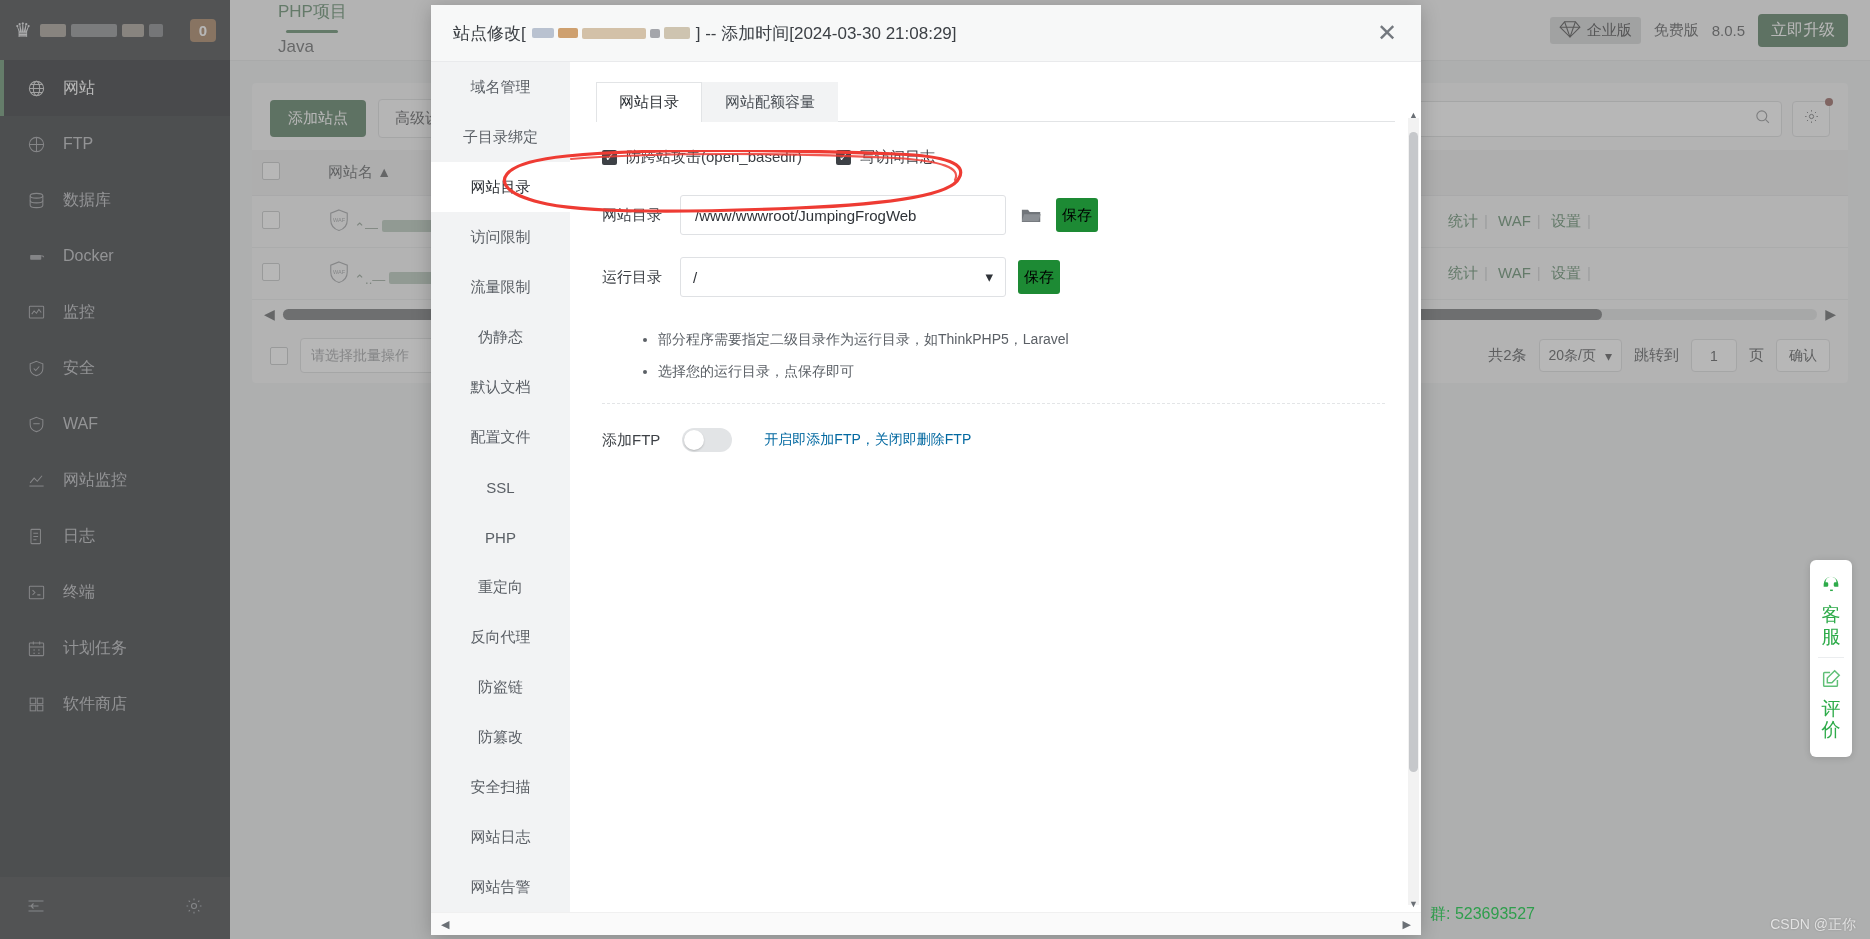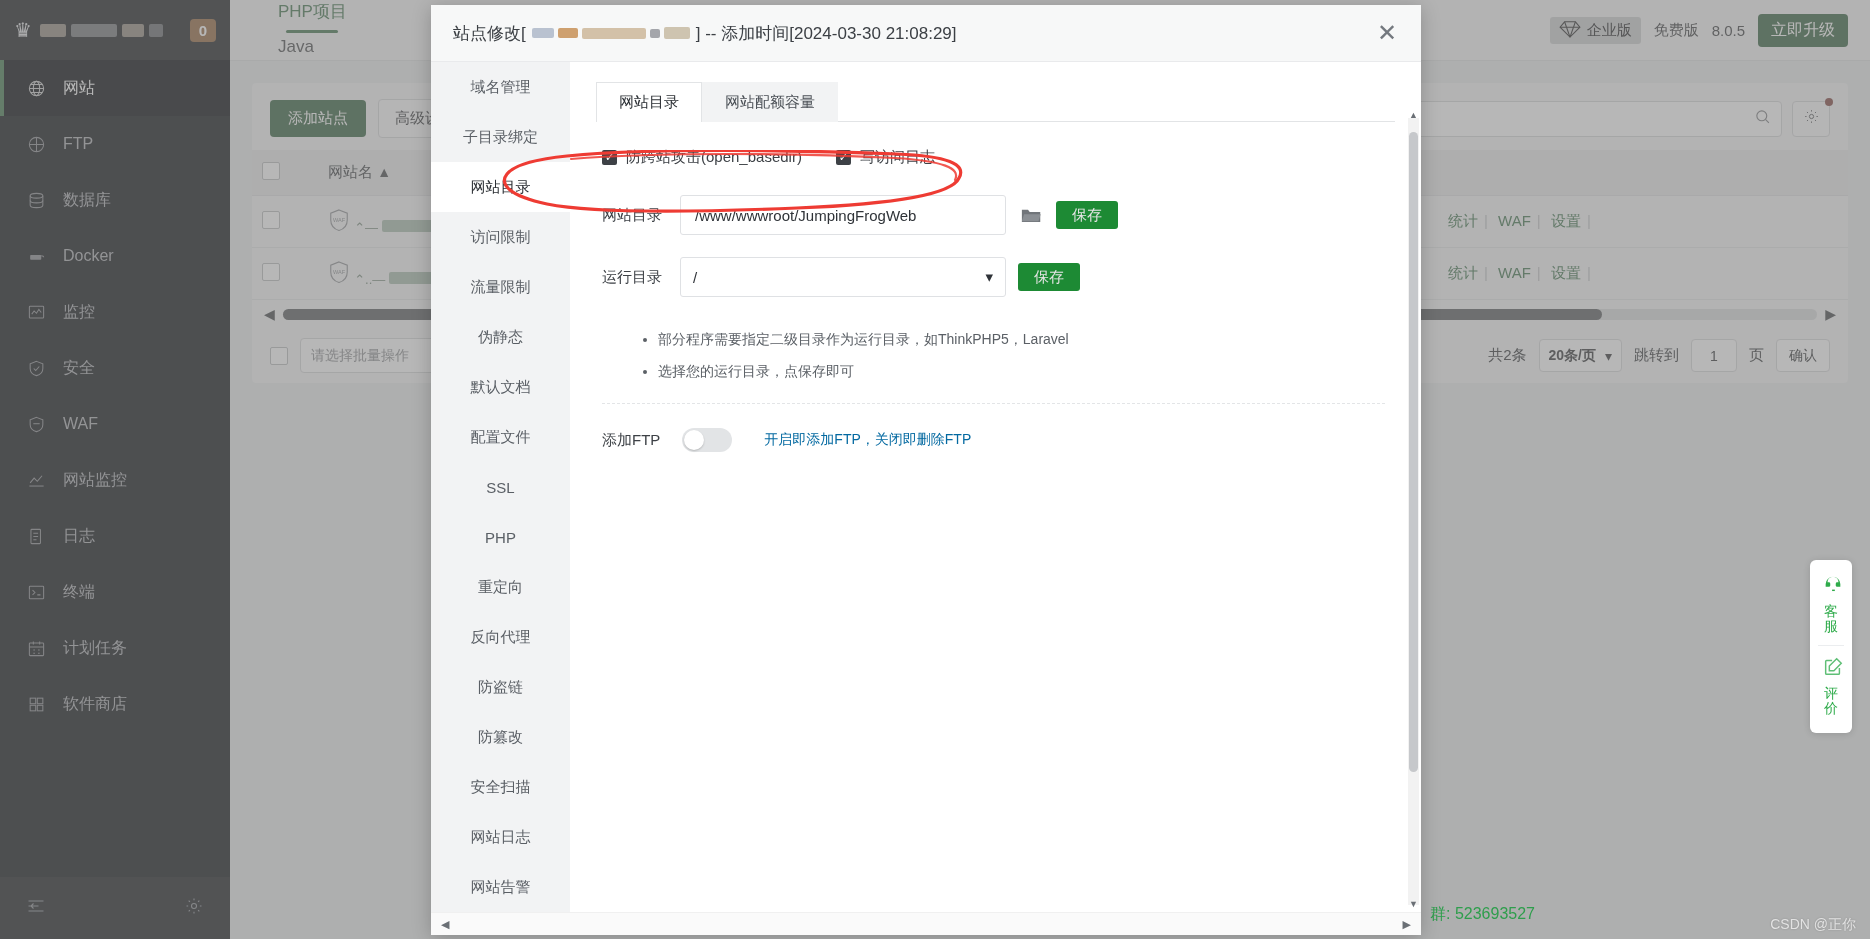--- a/index.html
+++ b/index.html
@@ -233,21 +233,20 @@
     background: #fff;
     display: flex; align-items: center; justify-content: space-between;
     padding: 0 10px; font-size: 14px; color: #9ba0a6;
   }
   #pager { display: flex; align-items: center; gap: 12px; font-size: 15px; color: #4c5157; }
   #pager .pg-select {
     border: 1px solid #dcdee1; border-radius: 4px;
     background: #fff; height: 31px; padding: 0 9px;
     display: flex; align-items: center; gap: 9px;
     font-size: 14px;
-    font-weight: bold;
   }
   #pager .pg-input {
     border: 1px solid #dcdee1; border-radius: 4px; background: #fff;
     width: 44px; height: 31px; display: flex; align-items: center; justify-content: center;
     font-size: 14px;
   }
   #pager .pg-btn {
     border: 1px solid #dcdee1; border-radius: 4px; background: #fff;
     height: 31px; padding: 0 12px;
     display: flex; align-items: center;
@@ -259,22 +258,22 @@
     position: absolute; right: 18px; top: 560px;
     width: 42px;
     background: #ffffff;
     border-radius: 6px;
     box-shadow: 0 1px 7px rgba(0,0,0,.14);
     padding: 14px 0 16px 0;
     display: flex; flex-direction: column; align-items: center; gap: 10px;
     z-index: 45;
   }
   .sw-item {
-    display: flex; flex-direction: column; 
-    color: #2eab4a; font-size: 14px; line-height: 1.12;
+    display: flex; flex-direction: column; align-items: center;
+    color: #2eab4a; font-size: 19px; line-height: 1.12;
     cursor: pointer;
     width: 18px;
     word-break: break-all;
     text-align: center;
   }
   .sw-item svg { width: 22px; height: 22px; margin-bottom: 4px; }
   .sw-divider { width: 26px; height: 1px; background: #ebedef; }
 
   #qq-line {
     position: absolute; left: 1430px; bottom: 14px;
@@ -377,22 +376,22 @@
     background: #fff;
     display: flex; align-items: center; justify-content: space-between;
     padding: 0 12px; font-size: 15px; color: #2f3338; cursor: pointer;
   }
   .folder-btn {
     width: 26px; display: flex; align-items: center; justify-content: center;
     cursor: pointer;
   }
   .folder-btn svg { width: 21px; height: 18px; fill: #71757a; }
   .save-btn {
-    background: #1d8a34; color: #e5e5e5; border: none;
-    border-radius: 3px; height: 28px; padding: 0 16px;
+    background: #1d8a34; color: #000000; border: none;
+    border-radius: 3px; height: 34px; padding: 0 6px;
     font-size: 15px; cursor: pointer; font-family: inherit;
   }
   #tips { margin: 34px 0 0 46px; }
   #tips li { font-size: 14px; color: #5b6066; margin-bottom: 14px; list-style: disc; }
   #tips { padding-left: 16px; }
   #divider-line { border-top: 1px dashed #e3e5e7; margin: 22px 10px 0 6px; }
   #ftp-row { display: flex; align-items: center; gap: 22px; margin-top: 24px; padding-left: 6px; }
   #ftp-label { font-size: 15px; color: #3d4146; }
   #ftp-toggle {
     width: 50px; height: 24px; border-radius: 13px;

